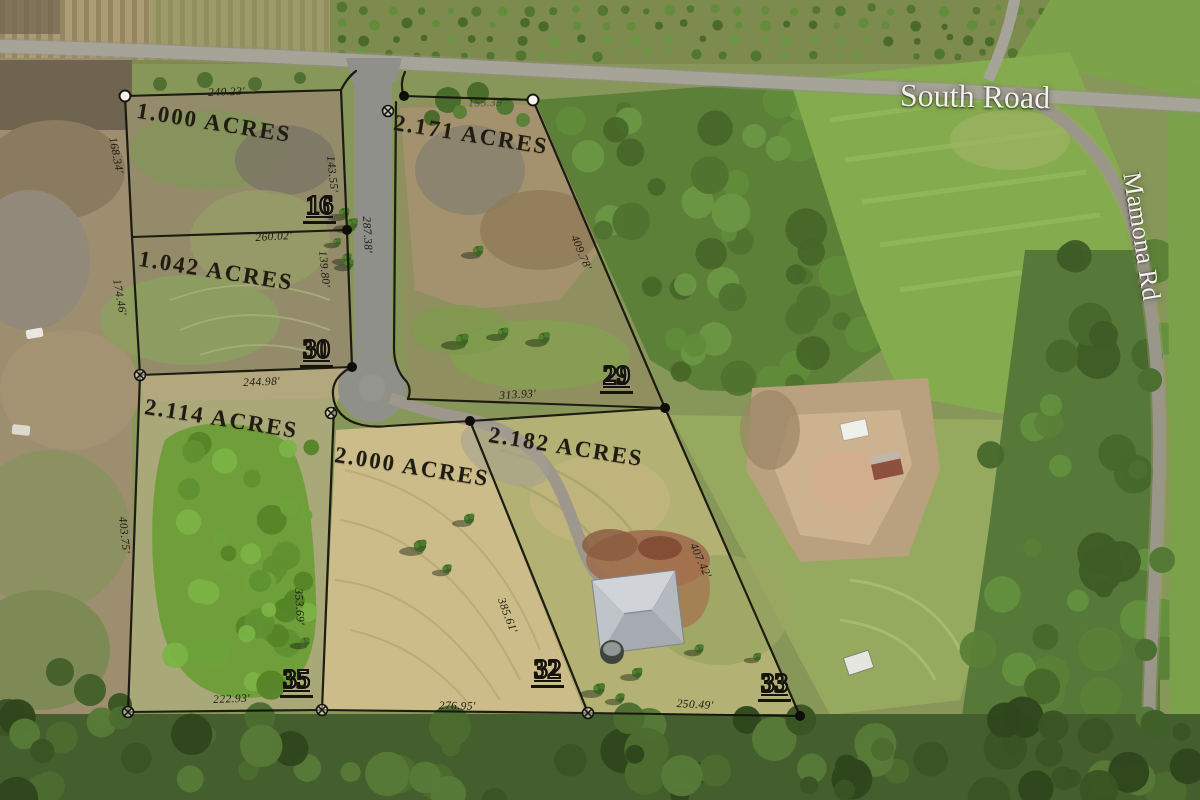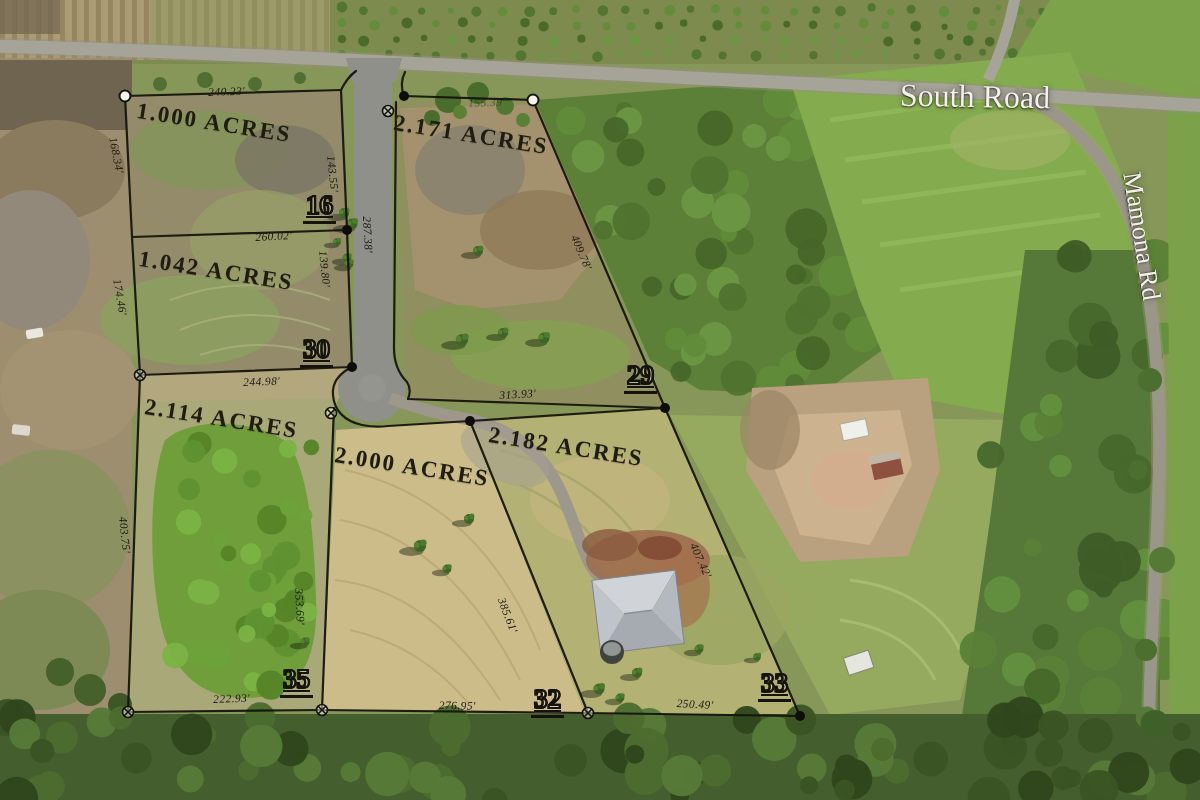--- a/index.html
+++ b/index.html
@@ -624,22 +624,22 @@
     <div class="acre" style="left:139px;top:98px">1.000 ACRES</div>
     <div class="acre" style="left:141px;top:246px">1.042 ACRES</div>
     <div class="acre" style="left:147px;top:394px">2.114 ACRES</div>
     <div class="acre" style="left:396px;top:110px">2.171 ACRES</div>
     <div class="acre" style="left:337px;top:442px">2.000 ACRES</div>
     <div class="acre" style="left:491px;top:422px">2.182 ACRES</div>
 
     <div class="lotnum" style="left:303px;top:192px">16</div>
     <div class="lotnum" style="left:300px;top:336px">30</div>
     <div class="lotnum" style="left:280px;top:666px">35</div>
-    <div class="lotnum" style="left:624px;top:362px">29</div>
-    <div class="lotnum" style="left:531px;top:686px">32</div>
+    <div class="lotnum" style="left:600px;top:362px">29</div>
+    <div class="lotnum" style="left:531px;top:656px">32</div>
     <div class="lotnum" style="left:758px;top:670px">33</div>
 
     <div class="dim" style="left:208px;top:86px;transform:rotate(-2deg)">240.23'</div>
     <div class="dim" style="left:119px;top:136px;transform:rotate(79deg)">168.34'</div>
     <div class="dim" style="left:337px;top:155px;transform:rotate(84deg)">143.55'</div>
     <div class="dim" style="left:468px;top:97px;transform:rotate(-2deg);opacity:.5">155.39'</div>
     <div class="dim" style="left:373px;top:216px;transform:rotate(87deg)">287.38'</div>
     <div class="dim" style="left:255px;top:231px;transform:rotate(-3deg)">260.02'</div>
     <div class="dim" style="left:123px;top:278px;transform:rotate(80deg)">174.46'</div>
     <div class="dim" style="left:329px;top:250px;transform:rotate(84deg)">139.80'</div>

